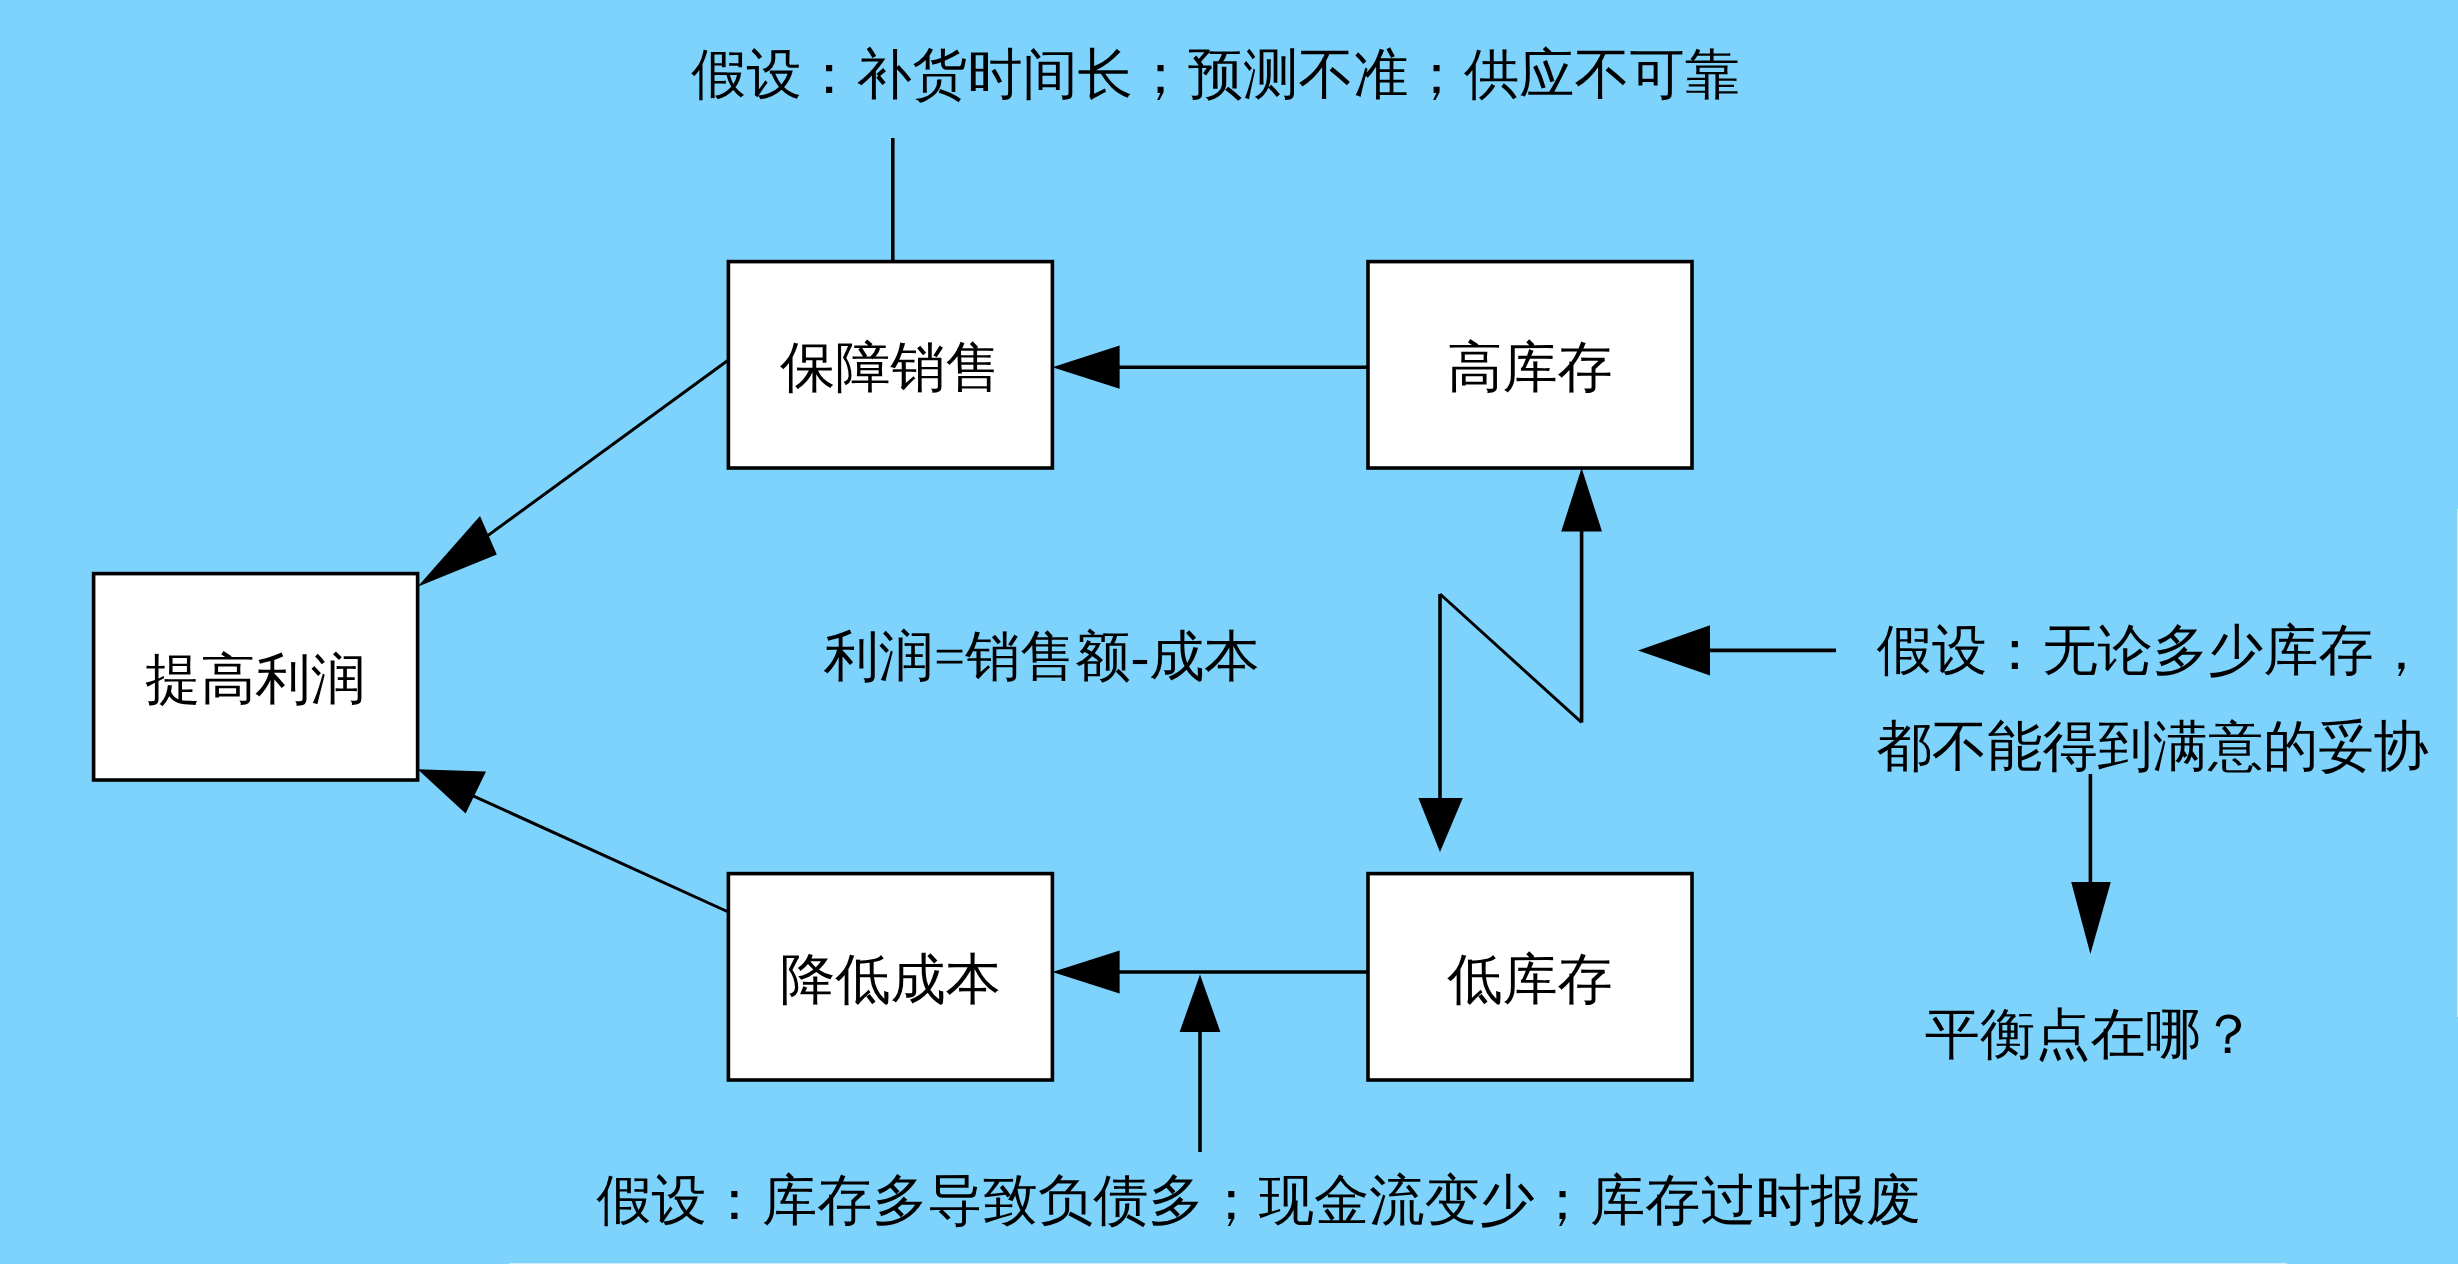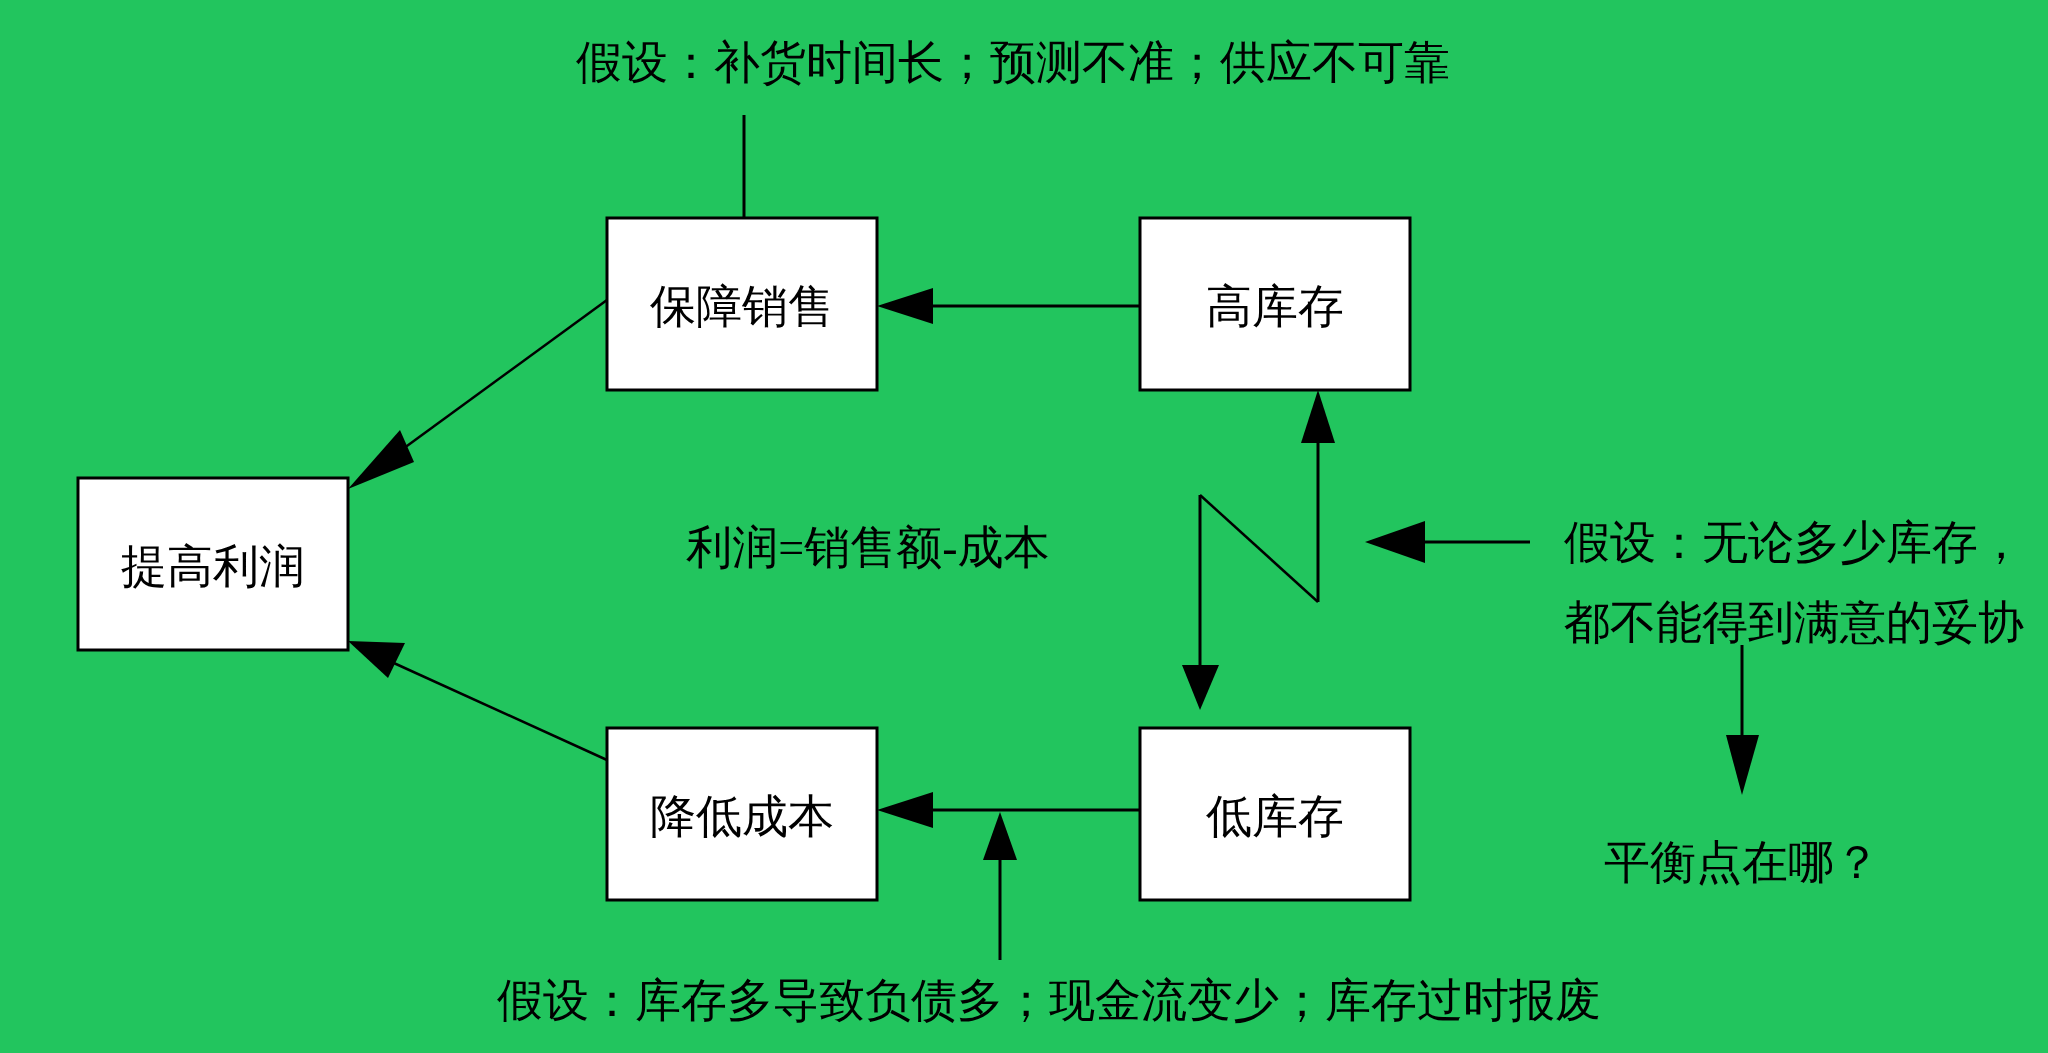--- a/index.html
+++ b/index.html
@@ -7,21 +7,21 @@
     padding: 0;
     background: #ffffff;
   }
   body {
     font-family: "Liberation Serif", "DejaVu Serif", serif;
   }
   #canvas {
     position: relative;
     width: 2048px;
     height: 1053px;
-    background: #22c55e;
+    background: #7dd3fc;
     overflow: hidden;
   }
   #diagram-svg {
     position: absolute;
     left: 0;
     top: 0;
     width: 2048px;
     height: 1053px;
   }
   .node-box {

